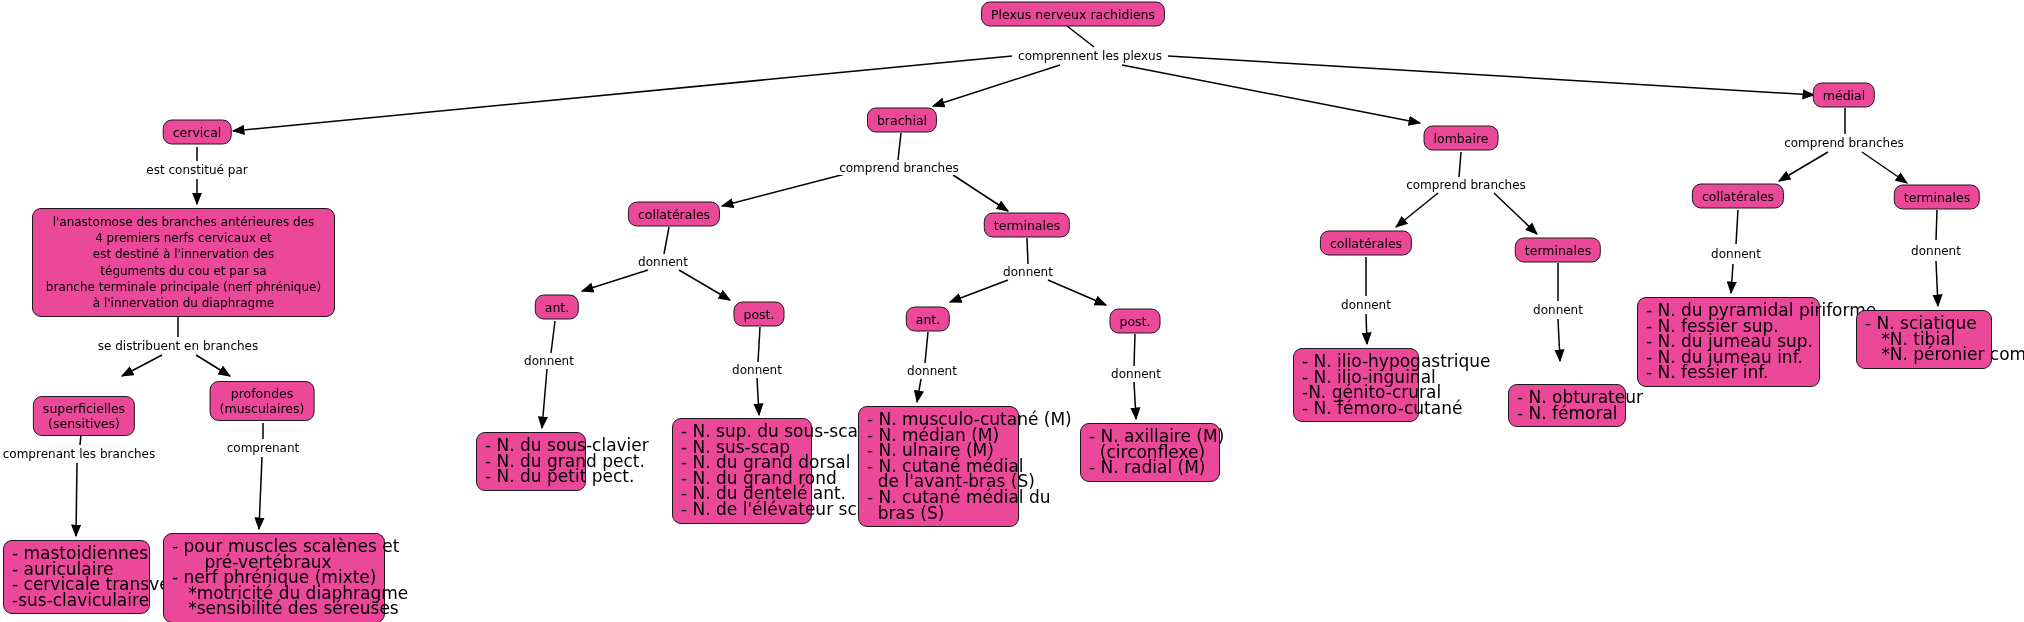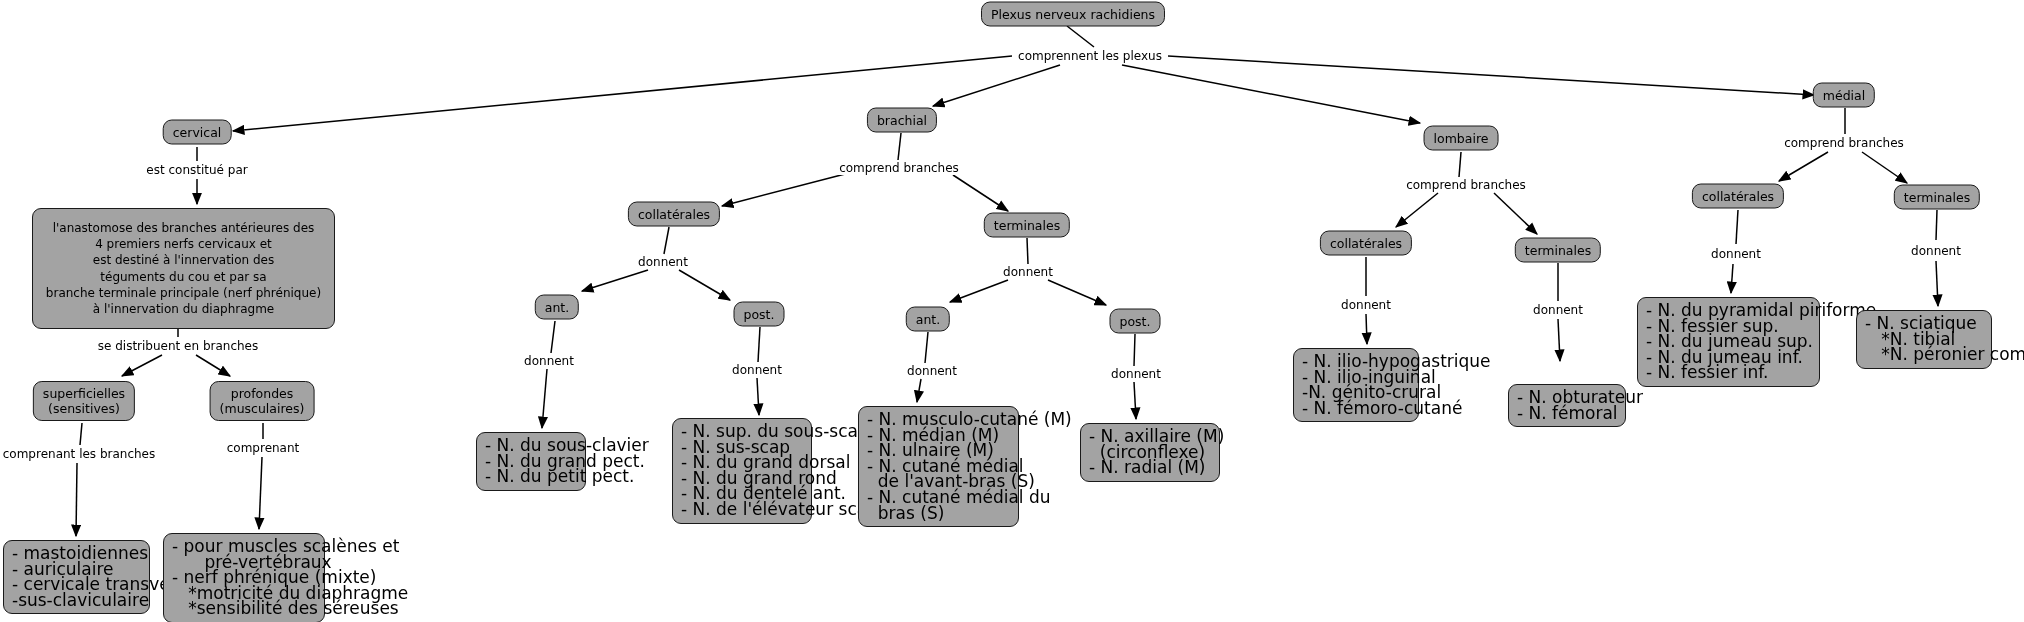--- a/index.html
+++ b/index.html
@@ -4,26 +4,26 @@
 <style>
   html,body{margin:0;padding:0;}
   body{
     width:2024px;height:622px;position:relative;overflow:hidden;
     background:#ffffff;color:#000;
     font-family:"DejaVu Sans","Liberation Sans",sans-serif;
   }
   svg.edges{position:absolute;left:0;top:0;z-index:1;}
   .node{
     position:absolute;z-index:2;box-sizing:border-box;
-    background:#a3a3a3;border:1.5px solid #1a1a1a;border-radius:9px;
+    background:#ec4899;border:1.5px solid #1a1a1a;border-radius:9px;
     font-size:12.5px;line-height:15px;text-align:center;
   }
   .node.center{transform:translate(-50%,-50%);padding:4px 9px;white-space:pre-line;}
   .node.desc{
-    padding:11px 4px;white-space:pre-line;line-height:16.2px;font-size:12px;
+    padding:5px 4px;white-space:pre-line;line-height:16.2px;font-size:12px;
   }
   .node.leaf{
     padding:5px 8px;white-space:pre;text-align:left;
     font-size:17px;line-height:15.6px;
   }
   .edge-label{
     position:absolute;z-index:3;transform:translate(-50%,-50%);
     background:#ffffff;padding:0 3px;font-size:12px;white-space:nowrap;
   }
 </style>
@@ -90,29 +90,29 @@
 </svg>
 
 <div class="node center" style="left:1073px;top:14px">Plexus nerveux rachidiens</div>
 <div class="node center" style="left:197px;top:132px">cervical</div>
 <div class="node desc" style="left:32px;top:208px;width:303px">l'anastomose des branches antérieures des
 4 premiers nerfs cervicaux et
 est destiné à l'innervation des
 téguments du cou et par sa
 branche terminale principale (nerf phrénique)
 à l'innervation du diaphragme</div>
-<div class="node center" style="left:84px;top:401px">superficielles
+<div class="node center" style="left:84px;top:416px">superficielles
 (sensitives)</div>
 <div class="node center" style="left:262px;top:401px">profondes
 (musculaires)</div>
 <div class="node leaf" style="left:3px;top:540px;width:147px">- mastoidiennes
 - auriculaire
 - cervicale transverse
 -sus-claviculaire</div>
-<div class="node leaf" style="left:163px;top:533px;width:162px">- pour muscles scalènes et
+<div class="node leaf" style="left:163px;top:533px;width:222px">- pour muscles scalènes et
       pré-vertébraux
 - nerf phrénique (mixte)
    *motricité du diaphragme
    *sensibilité des séreuses</div>
 
 <div class="node center" style="left:902px;top:120px">brachial</div>
 <div class="node center" style="left:674px;top:214px">collatérales</div>
 <div class="node center" style="left:1027px;top:225px">terminales</div>
 <div class="node center" style="left:557px;top:307px">ant.</div>
 <div class="node center" style="left:759px;top:314px">post.</div>

